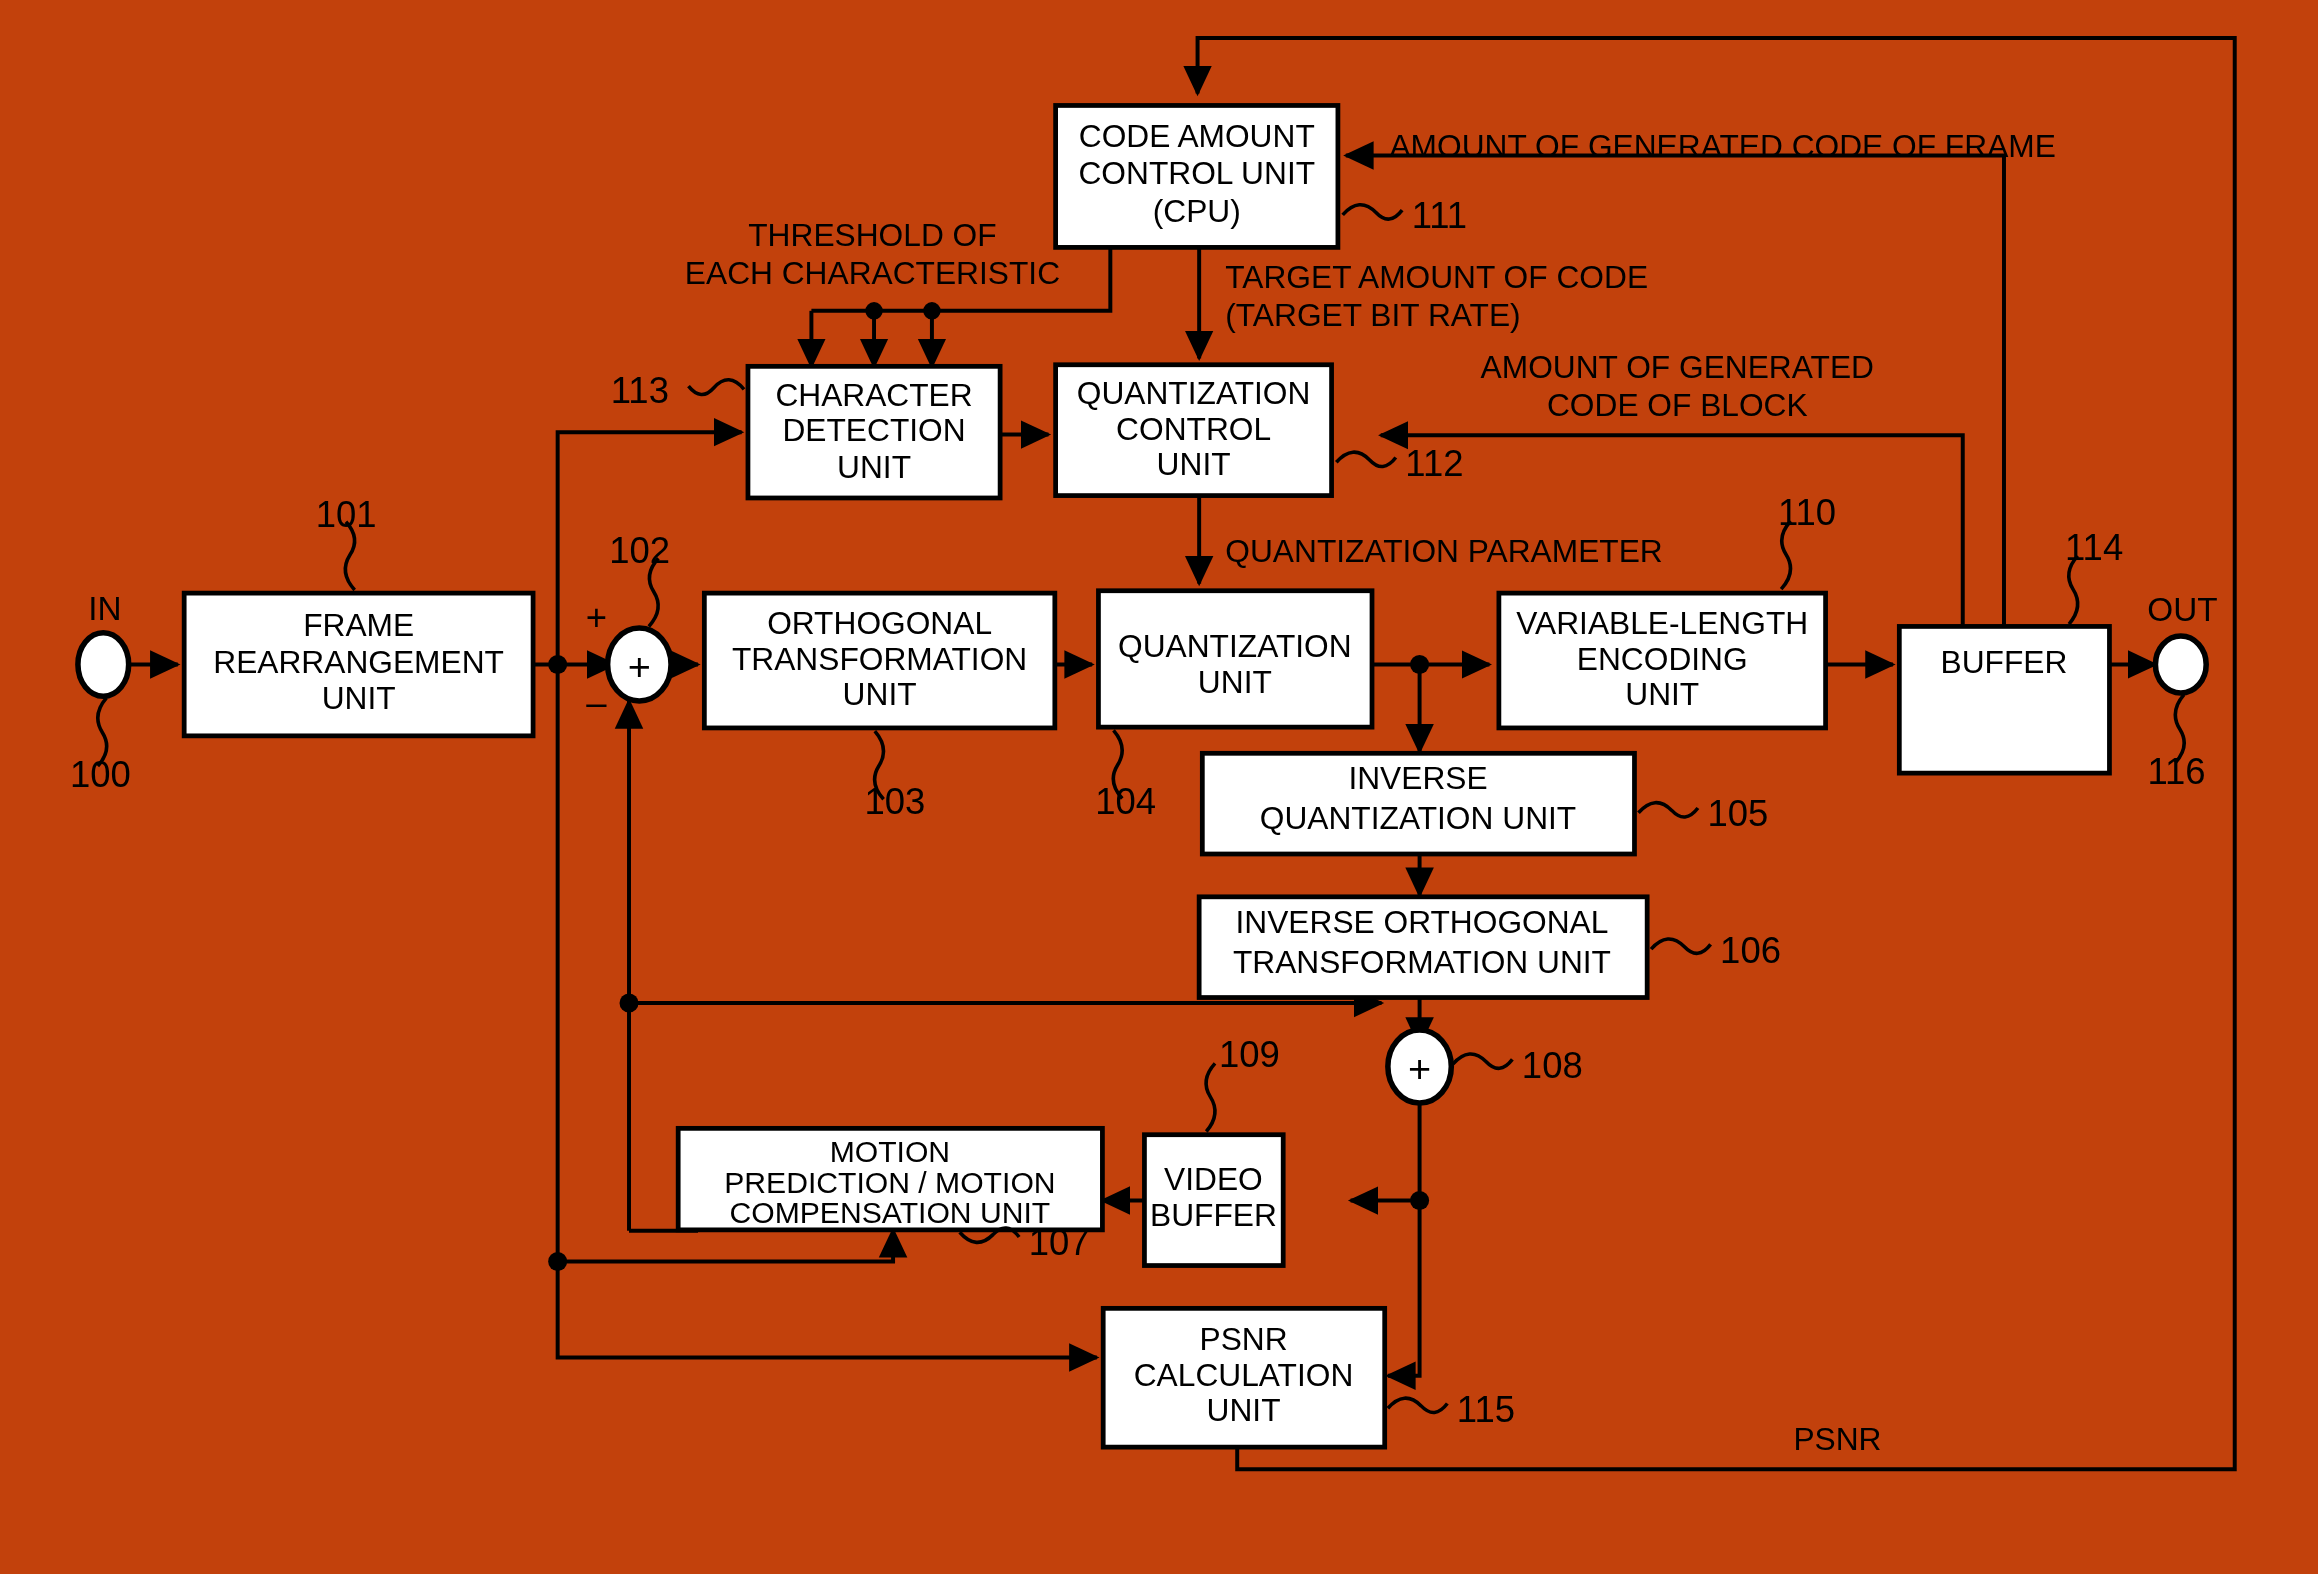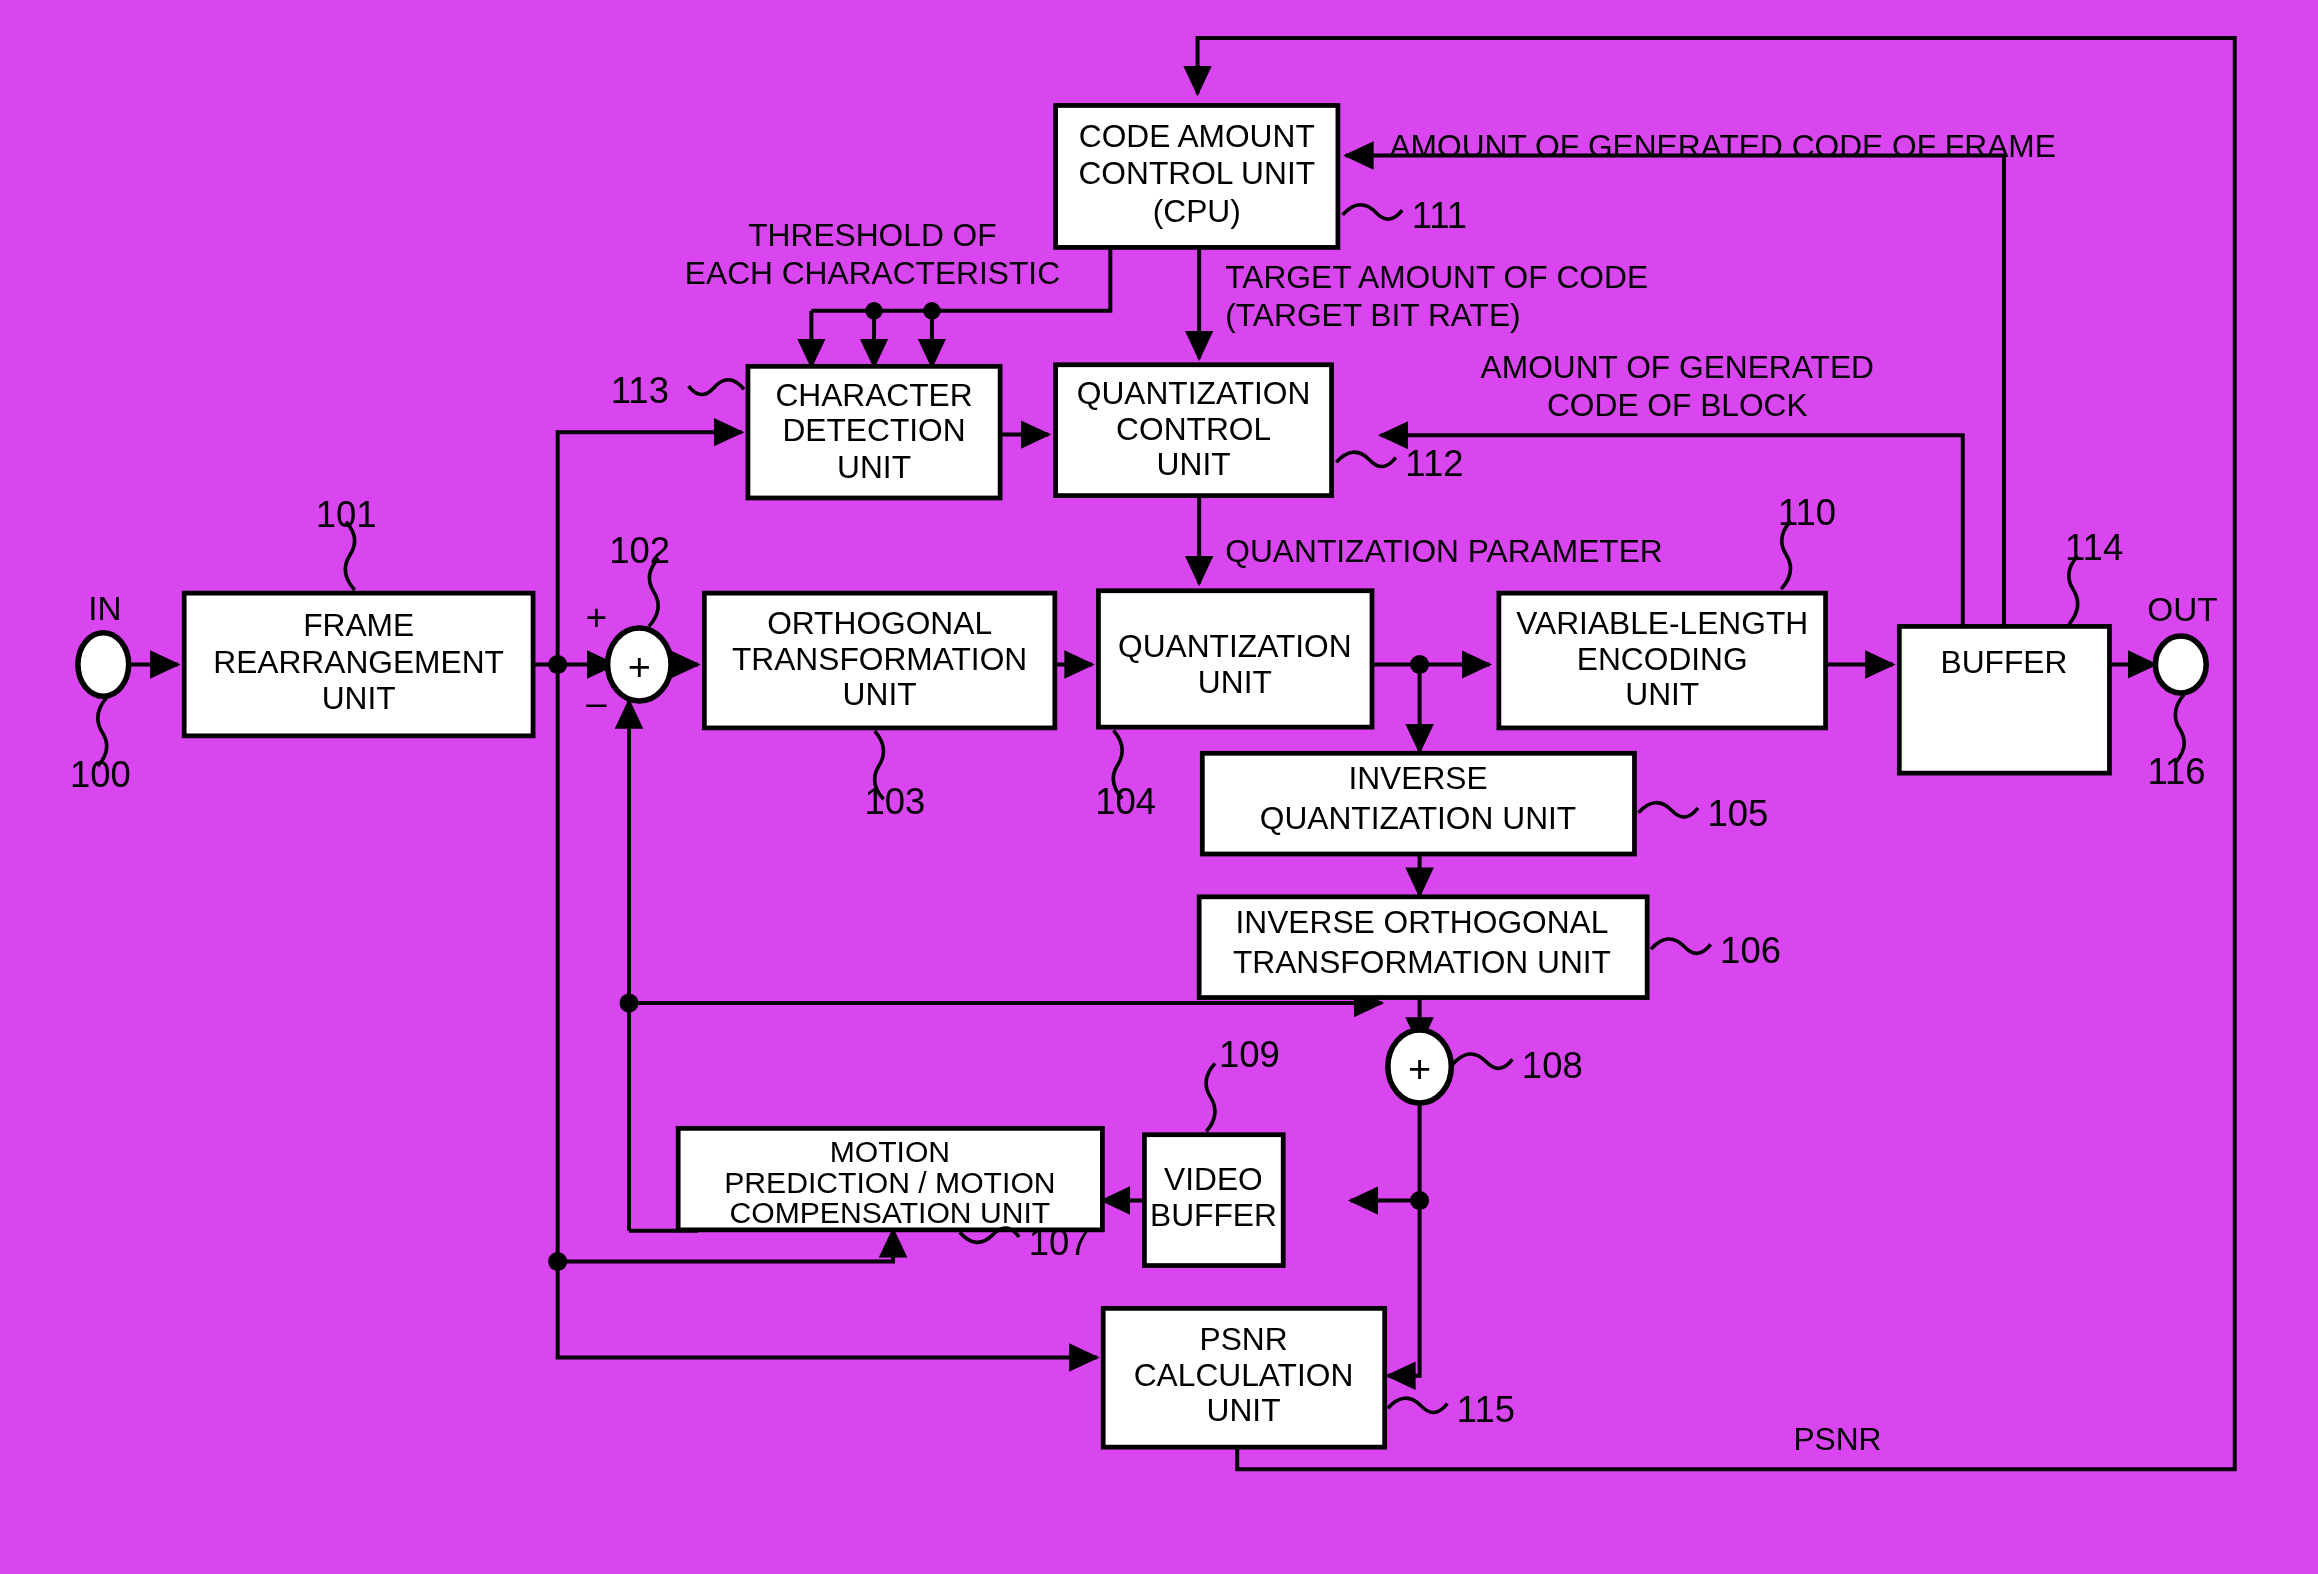--- a/index.html
+++ b/index.html
@@ -4,21 +4,21 @@
 <style>
   html, body {
     margin: 0;
     padding: 0;
     background: #ffffff;
   }
   #root {
     position: relative;
     width: 2319px;
     height: 1574px;
-    background: #d946ef;
+    background: #c2410c;
     font-family: "Liberation Sans", sans-serif;
   }
   svg#diagram {
     position: absolute;
     top: 0; left: 0;
     width: 2319px;
     height: 1574px;
     display: block;
   }
   .blk {

